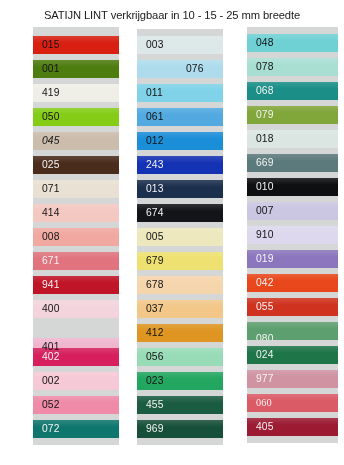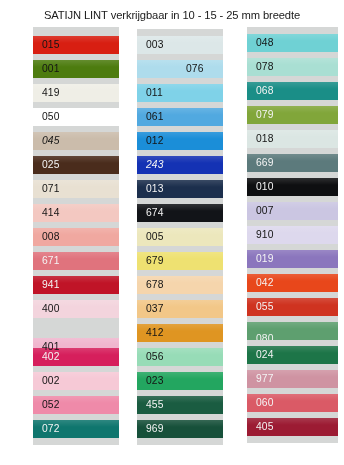--- a/index.html
+++ b/index.html
@@ -96,21 +96,21 @@
         <div class="swatch-strip" style="height: 17.5px; top: 3.25px; background: #4d7c0f;">
           <span class="swatch-label lbl-dark" style="color: rgb(20, 20, 20);">001</span>
         </div>
       </div>
       <div class="swatch-row" style="height: 24px;">
         <div class="swatch-strip" style="height: 17.5px; top: 3.25px; background: rgb(239, 238, 230);">
           <span class="swatch-label lbl-dark" style="color: rgb(20, 20, 20);">419</span>
         </div>
       </div>
       <div class="swatch-row" style="height: 24px;">
-        <div class="swatch-strip" style="height: 17.5px; top: 3.25px; background: #ffffff; align-items: center;">
+        <div class="swatch-strip" style="height: 17.5px; top: 3.25px; background: #84cc16; align-items: center;">
           <span class="swatch-label lbl-dark" style="color: rgb(20, 20, 20);">050</span>
         </div>
       </div>
       <div class="swatch-row" style="height: 24px; font-style: italic;">
         <div class="swatch-strip" style="height: 17.5px; top: 3.25px; background: rgb(203, 188, 171);">
           <span class="swatch-label lbl-dark" style="color: rgb(20, 20, 20);">045</span>
         </div>
       </div>
       <div class="swatch-row" style="height: 24px;">
         <div class="swatch-strip" style="height: 17.5px; top: 3.25px; background: rgb(74, 44, 28);">
@@ -194,21 +194,21 @@
       <div class="swatch-row" style="height: 24px;">
         <div class="swatch-strip" style="height: 17.5px; top: 3.25px; background: rgb(81, 169, 224);">
           <span class="swatch-label lbl-dark" style="color: rgb(20, 20, 20);">061</span>
         </div>
       </div>
       <div class="swatch-row" style="height: 24px;">
         <div class="swatch-strip" style="height: 17.5px; top: 3.25px; background: rgb(27, 142, 216);">
           <span class="swatch-label lbl-dark" style="color: rgb(20, 20, 20);">012</span>
         </div>
       </div>
-      <div class="swatch-row" style="height: 24px; font-style: italic;">
+      <div class="swatch-row" style="height: 24px;">
         <div class="swatch-strip" style="height: 17.5px; top: 3.25px; background: rgb(20, 50, 180);">
           <span class="swatch-label lbl-light" style="color: rgb(244, 244, 244);">243</span>
         </div>
       </div>
       <div class="swatch-row" style="height: 24px;">
         <div class="swatch-strip" style="height: 17.5px; top: 3.25px; background: rgb(28, 47, 77);">
           <span class="swatch-label lbl-light" style="color: rgb(244, 244, 244);">013</span>
         </div>
       </div>
       <div class="swatch-row" style="height: 24px;">
@@ -333,21 +333,21 @@
       <div class="swatch-row" style="height: 24px;">
         <div class="swatch-strip" style="height: 17.5px; top: 3.25px; background: rgb(29, 117, 72);">
           <span class="swatch-label lbl-light" style="color: rgb(244, 244, 244);">024</span>
         </div>
       </div>
       <div class="swatch-row" style="height: 24px;">
         <div class="swatch-strip" style="height: 17.5px; top: 3.25px; background: rgb(207, 147, 162);">
           <span class="swatch-label lbl-light" style="color: rgb(244, 244, 244);">977</span>
         </div>
       </div>
-      <div class="swatch-row" style="height: 24px;">
+      <div class="swatch-row" style="height: 24px; font-family: Liberation Serif, serif;">
         <div class="swatch-strip" style="height: 17.5px; top: 3.25px; background: rgb(218, 90, 102);">
           <span class="swatch-label lbl-light" style="color: rgb(244, 244, 244);">060</span>
         </div>
       </div>
       <div class="swatch-row" style="height: 24px;">
         <div class="swatch-strip" style="height: 17.5px; top: 3.25px; background: rgb(156, 27, 51);">
           <span class="swatch-label lbl-light" style="color: rgb(244, 244, 244);">405</span>
         </div>
       </div>
       <div class="col-gap" style="height: 4px;"></div>

